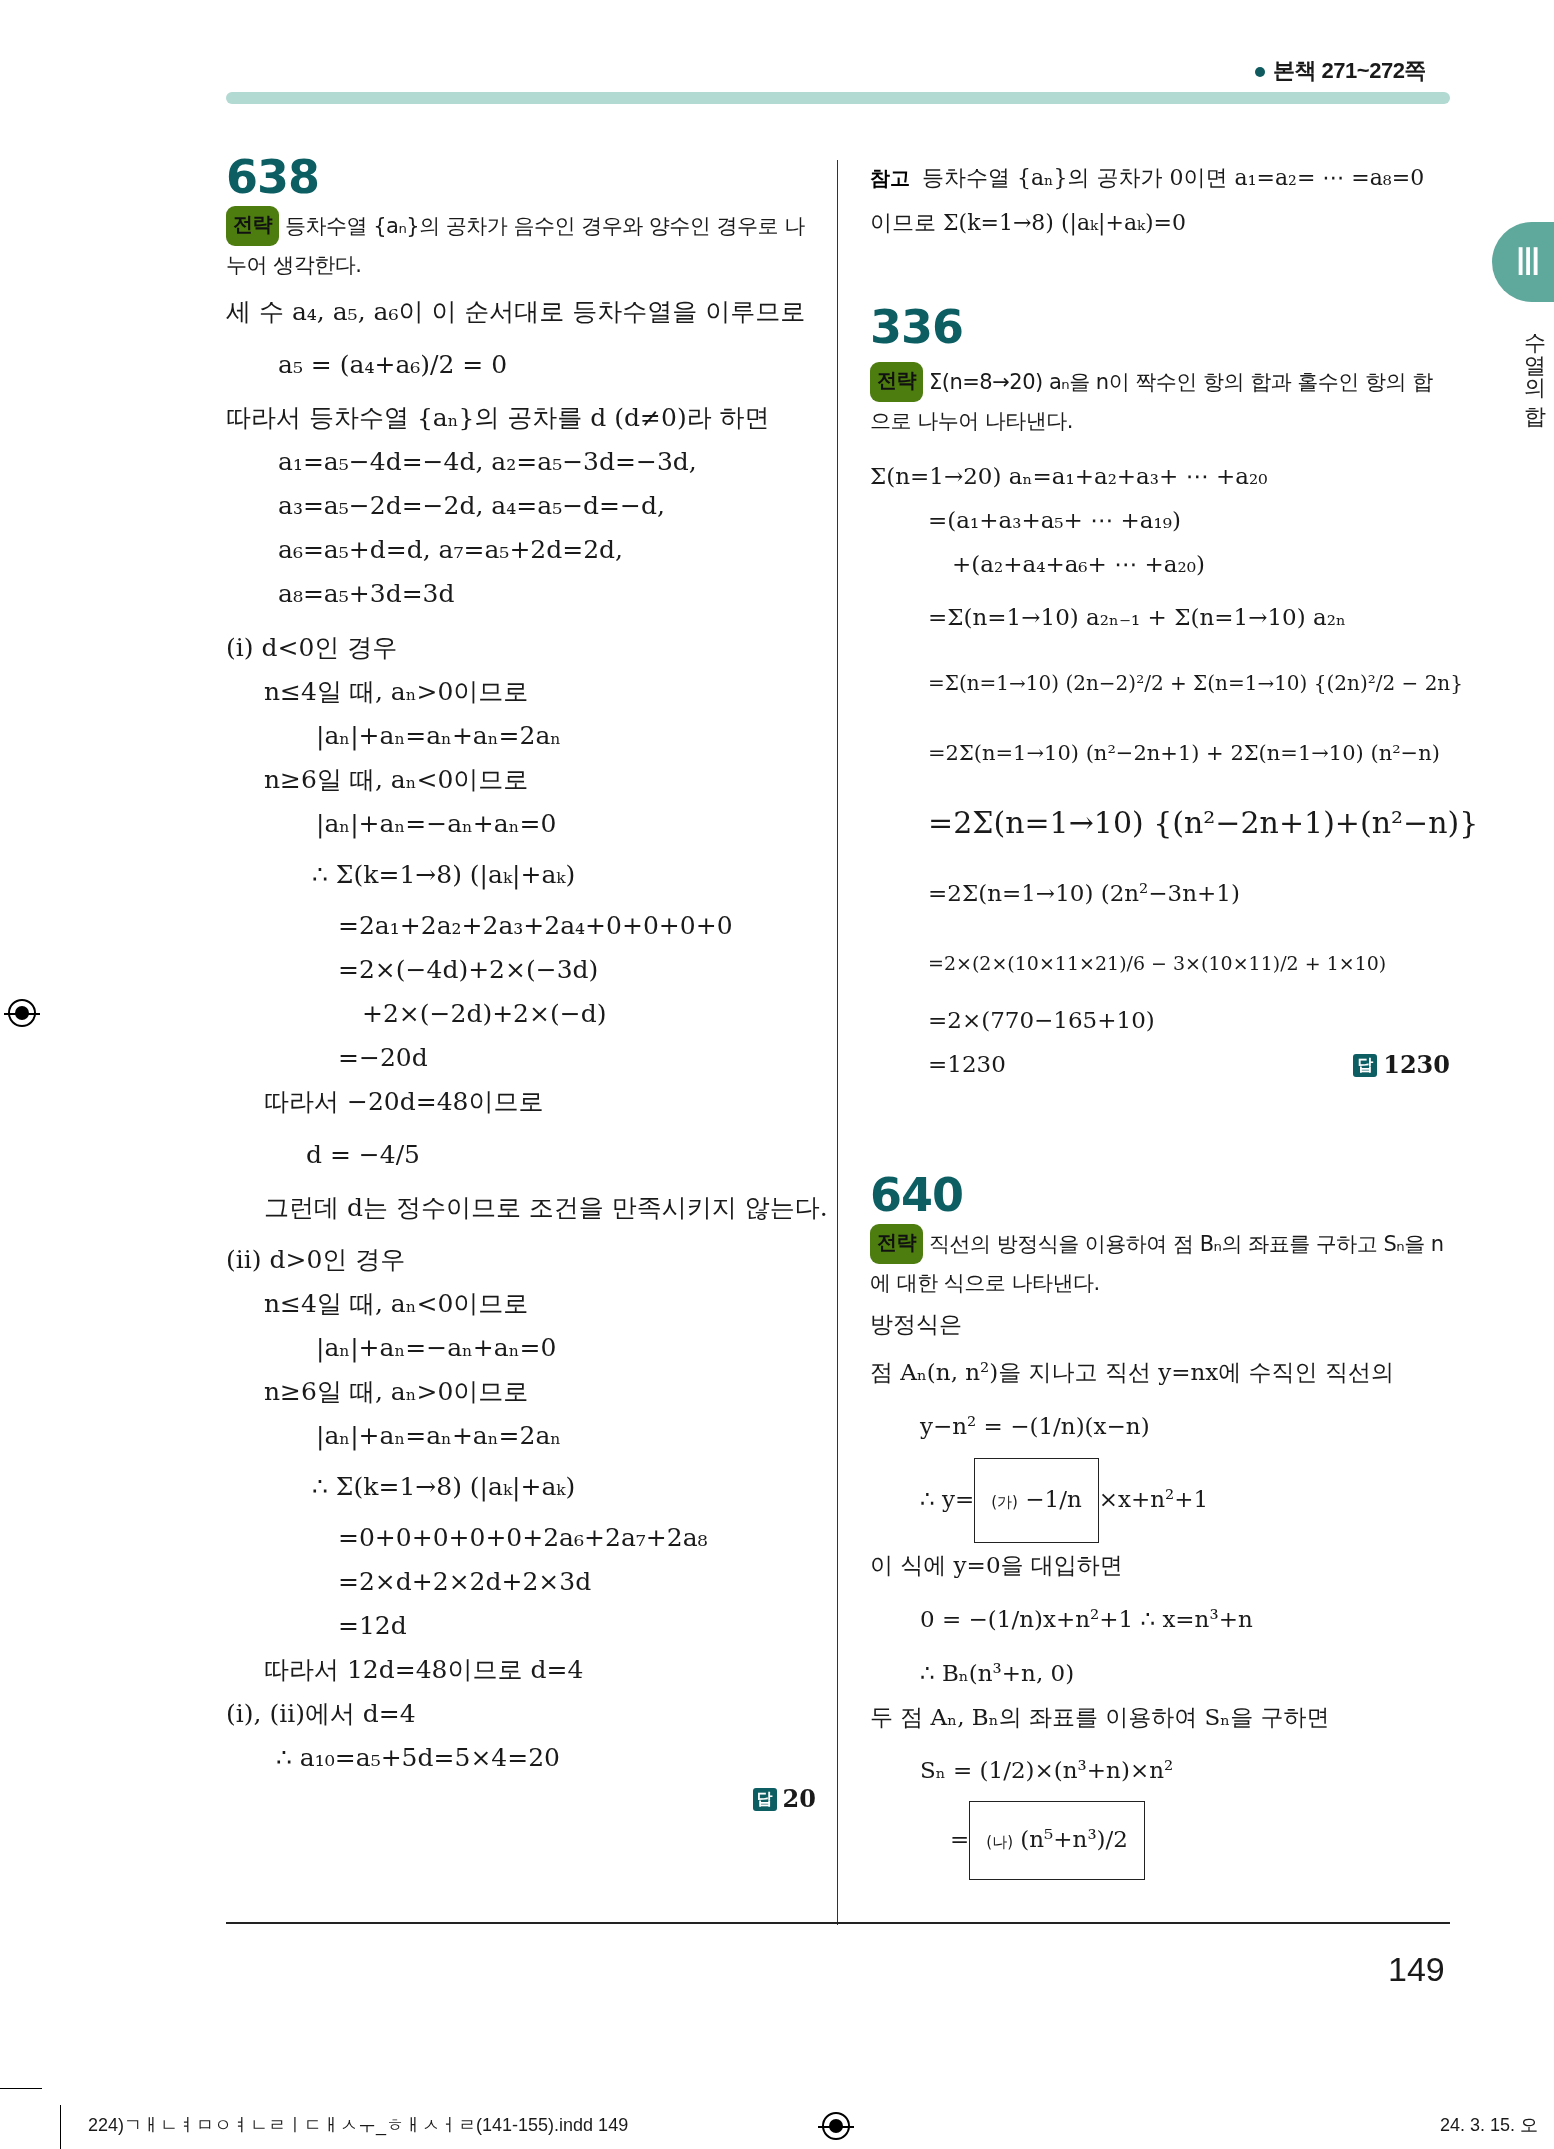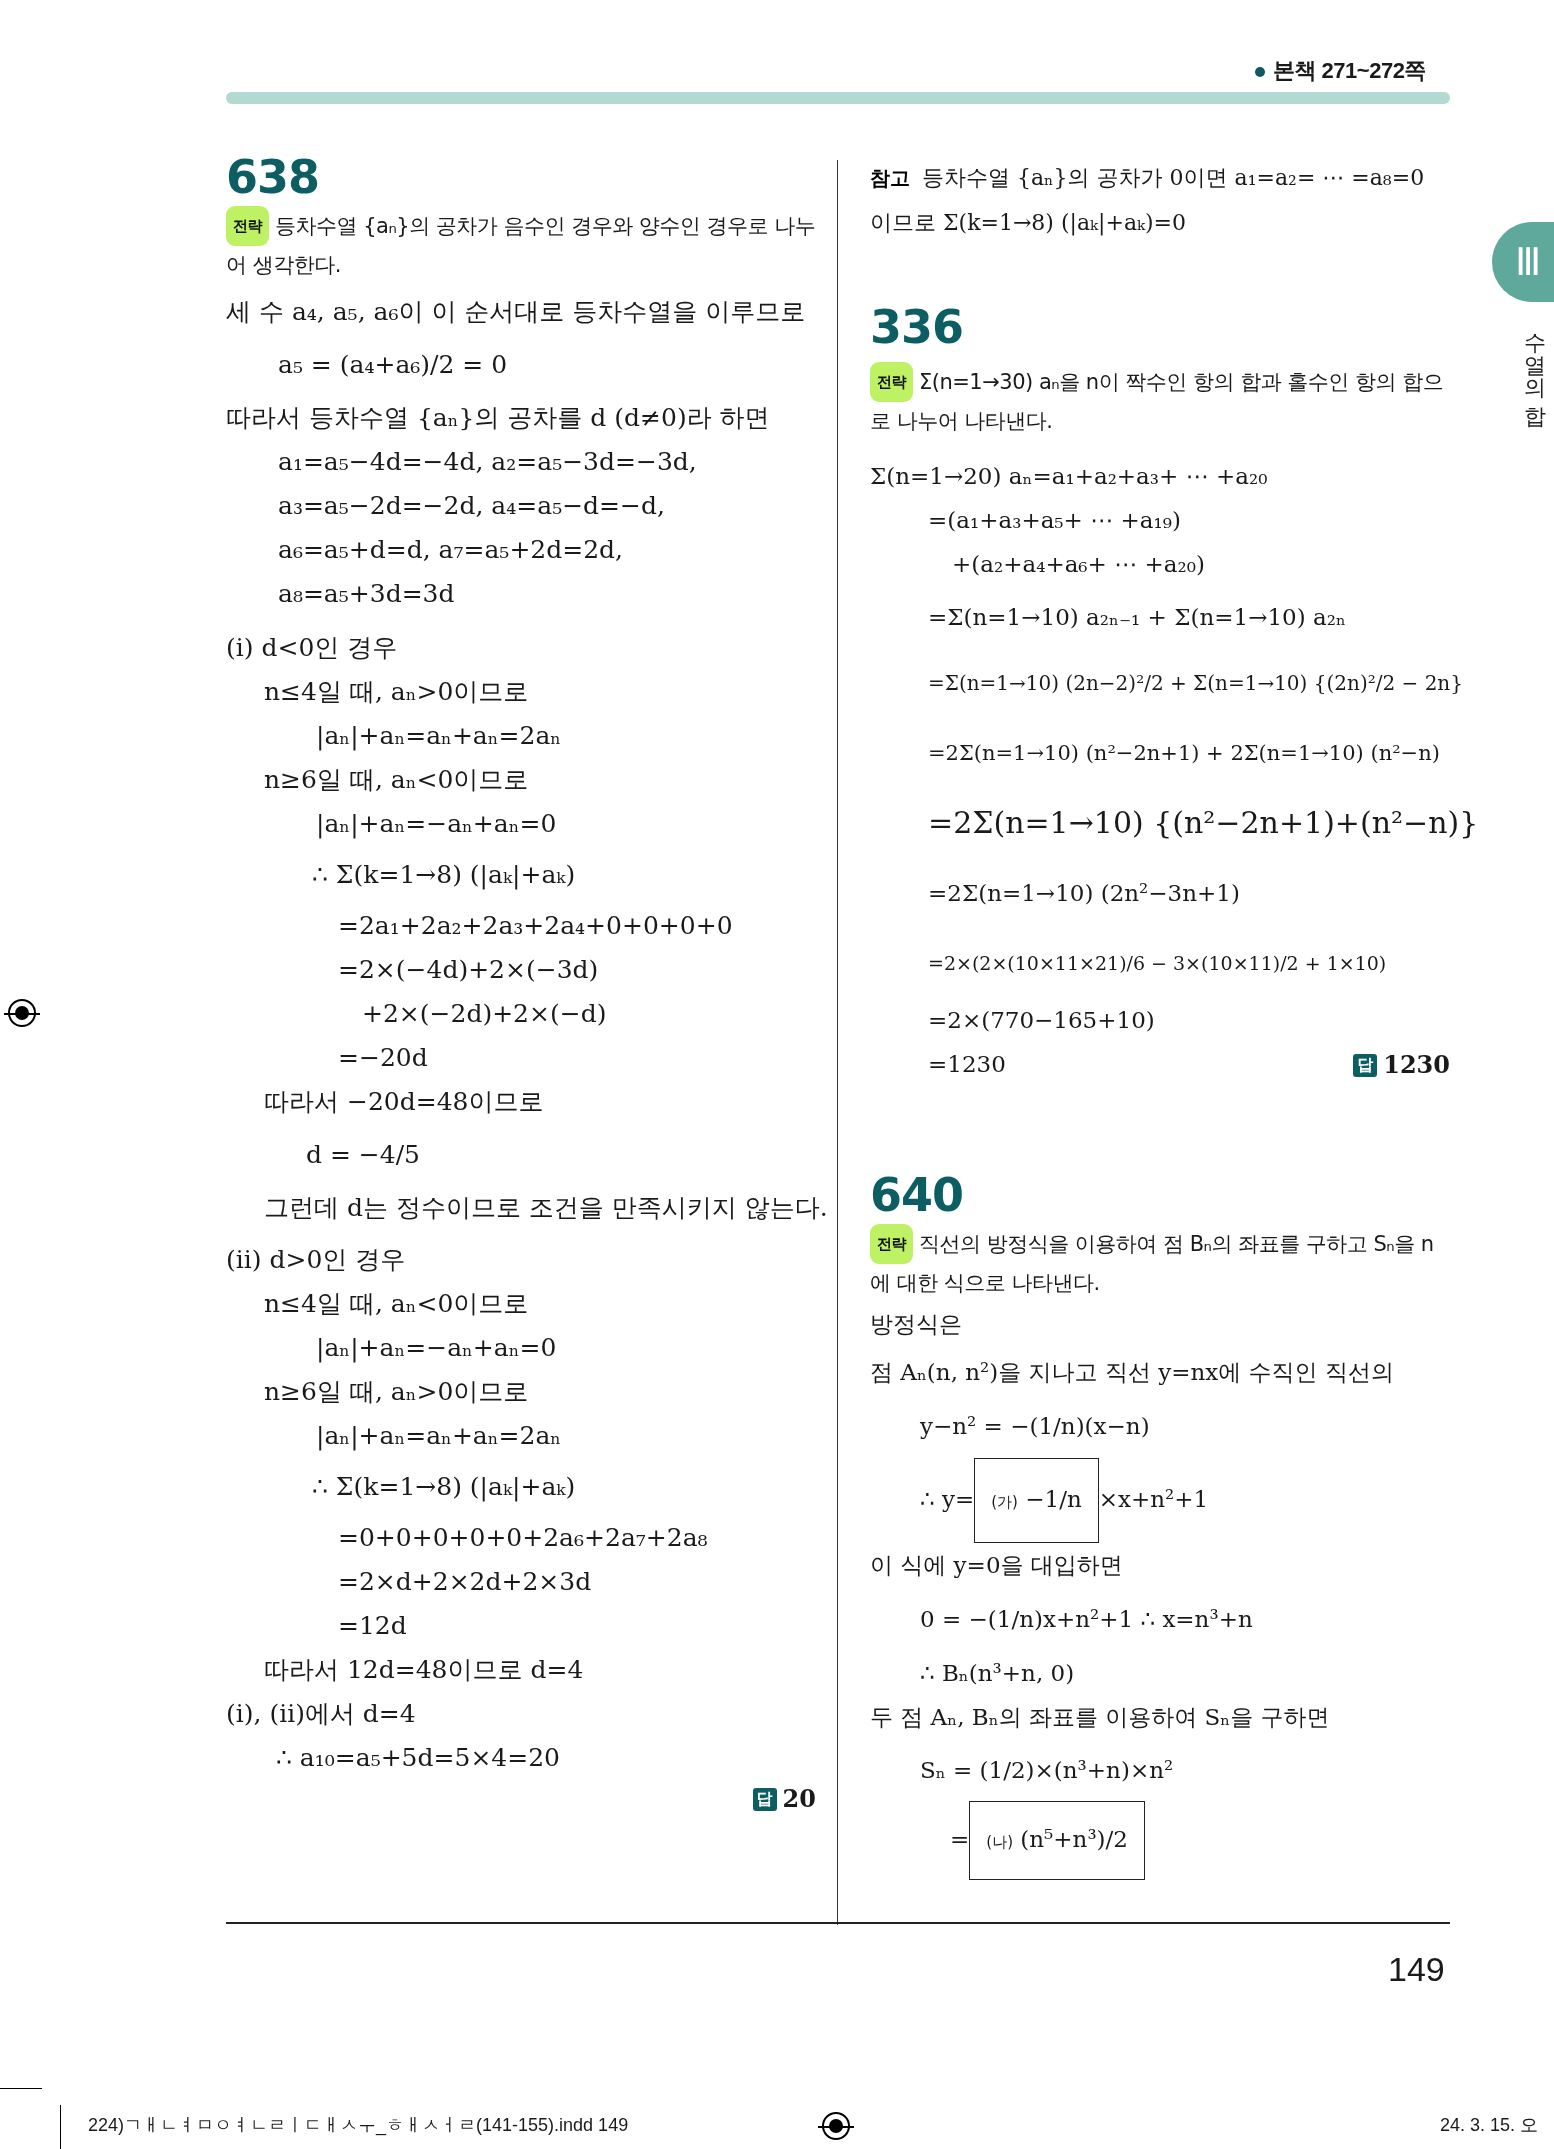--- a/index.html
+++ b/index.html
@@ -8,21 +8,21 @@
   .abs { position:absolute; }
   .hdr-ref { left:1255px; top:56px; font-size:22px; font-weight:bold; font-family:"Liberation Sans", sans-serif; letter-spacing:-0.5px; }
   .hdr-dot { display:inline-block; width:10px; height:10px; border-radius:50%; background:#0f5a5e; margin-right:8px; vertical-align:middle; }
   .hdr-bar { left:226px; top:92px; width:1224px; height:12px; border-radius:6px; background:#b2d9d2; }
   .tab { left:1492px; top:222px; width:62px; height:80px; background:#5fa89c; border-radius:40px 0 0 40px; color:#fff; font-size:38px; text-align:center; line-height:80px; padding-left:10px; box-sizing:border-box; font-family:"Liberation Serif", serif; }
   .tab-label { left:1520px; top:318px; writing-mode:vertical-rl; font-size:22px; font-family:"DejaVu Sans", sans-serif; color:#222; }
   .colsep { left:837px; top:160px; width:1px; height:1765px; background:#333; }
   .bottom-rule { left:226px; top:1922px; width:1224px; height:2px; background:#222; }
   .pagenum { left:1388px; top:1950px; font-size:34px; font-family:"Liberation Sans", sans-serif; }
   .prob-no { font-size:46px; font-weight:bold; color:#0d5e63; font-family:"DejaVu Sans", sans-serif; letter-spacing:-1px; }
-  .badge { display:inline-block; background:#bef264; color:#111; font-weight:bold; font-size:15px; padding:1px 7px; border-radius:9px; margin-right:6px; font-family:Liberation Serif, serif; vertical-align:2px; }
+  .badge { display:inline-block; background:#4d7c0f; color:#111; font-weight:bold; font-size:20px; padding:1px 7px; border-radius:9px; margin-right:6px; font-family:Liberation Mono, monospace; vertical-align:2px; }
   .strategy { font-family:"DejaVu Sans", sans-serif; font-size:21px; line-height:38px; letter-spacing:-0.5px; }
   .line { font-size:25px; line-height:44px; white-space:nowrap; }
   .ref-label { color:#000000; font-weight:bold; font-size:20px; font-family:"DejaVu Sans", sans-serif; margin-right:12px; }
   .answer { font-size:24px; font-weight:bold; }
   .ans-box { display:inline-block; background:#0d5e63; color:#fff; font-size:16px; padding:1px 4px; border-radius:3px; margin-right:6px; font-family:"DejaVu Sans", sans-serif; vertical-align:3px; }
   .boxed { display:inline-block; border:1.5px solid #222; padding:2px 16px; }
   .footer-file { left:88px; top:2113px; font-size:18px; font-family:"Liberation Sans", sans-serif; }
   .footer-date { left:1440px; top:2113px; font-size:18px; font-family:"Liberation Sans", sans-serif; }
   .reg { width:28px; height:28px; border:2px solid #000; border-radius:50%; box-sizing:border-box; }
   .reg::before { content:""; position:absolute; left:5px; top:5px; width:14px; height:14px; background:#000; border-radius:50%; }
@@ -88,21 +88,21 @@
 <div class="abs" style="left:870px; top:158px; width:580px;">
   <div class="line" style="font-size:22px; line-height:40px;">
     <span class="ref-label">참고</span><span>등차수열 {aₙ}의 공차가 0이면 a₁=a₂= ⋯ =a₈=0</span>
   </div>
   <div class="line" style="font-size:22px; line-height:50px;">이므로      Σ(k=1→8) (|aₖ|+aₖ)=0</div>
 </div>
 
 <div class="abs" style="left:870px; top:300px; width:580px;">
   <div class="prob-no">336</div>
   <div class="strategy" style="margin-top:8px; white-space:normal;">
-    <span class="badge">전략</span><span>Σ(n=1→30) aₙ을 n이 짝수인 항의 합과 홀수인 항의 합으로 나누어 나타낸다.</span>
+    <span class="badge">전략</span><span>Σ(n=8→20) aₙ을 n이 짝수인 항의 합과 홀수인 항의 합으로 나누어 나타낸다.</span>
   </div>
   <div class="line" style="margin-top:14px; font-size:23px;">Σ(n=1→20) aₙ=a₁+a₂+a₃+ ⋯ +a₂₀</div>
   <div class="line" style="padding-left:58px; font-size:23px;">=(a₁+a₃+a₅+ ⋯ +a₁₉)</div>
   <div class="line" style="padding-left:82px; font-size:23px;">+(a₂+a₄+a₆+ ⋯ +a₂₀)</div>
   <div class="line" style="padding-left:58px; font-size:23px; line-height:62px;">=Σ(n=1→10) a₂ₙ₋₁ + Σ(n=1→10) a₂ₙ</div>
   <div class="line" style="padding-left:58px; font-size:20px; line-height:70px;">=Σ(n=1→10) (2n−2)²/2 + Σ(n=1→10) {(2n)²/2 − 2n}</div>
   <div class="line" style="padding-left:58px; font-size:21px; line-height:70px;">=2Σ(n=1→10) (n²−2n+1) + 2Σ(n=1→10) (n²−n)</div>
   <div class="line" style="padding-left:58px; font-size:30px; line-height:70px;">=2Σ(n=1→10) {(n²−2n+1)+(n²−n)}</div>
   <div class="line" style="padding-left:58px; font-size:23px; line-height:70px;">=2Σ(n=1→10) (2n²−3n+1)</div>
   <div class="line" style="padding-left:58px; font-size:19px; line-height:70px;">=2×(2×(10×11×21)/6 − 3×(10×11)/2 + 1×10)</div>

